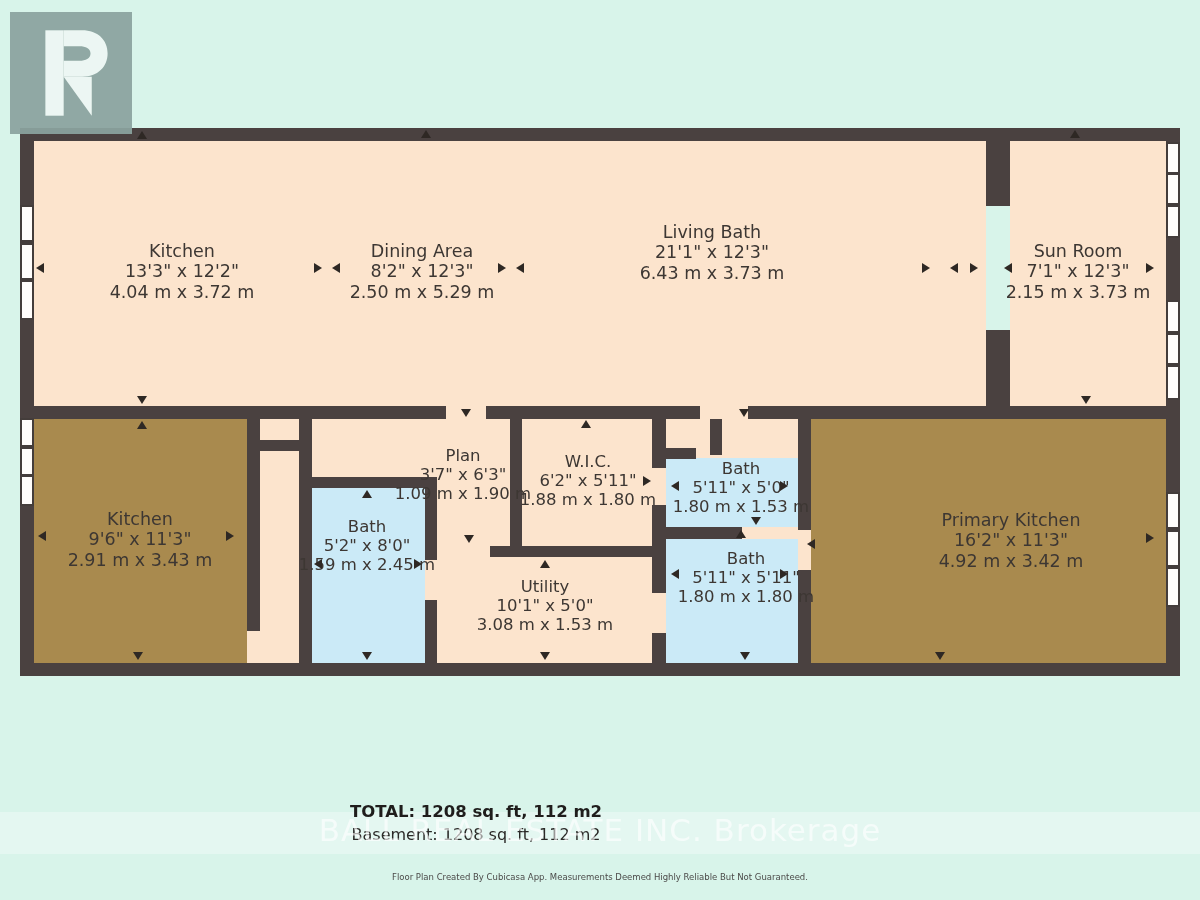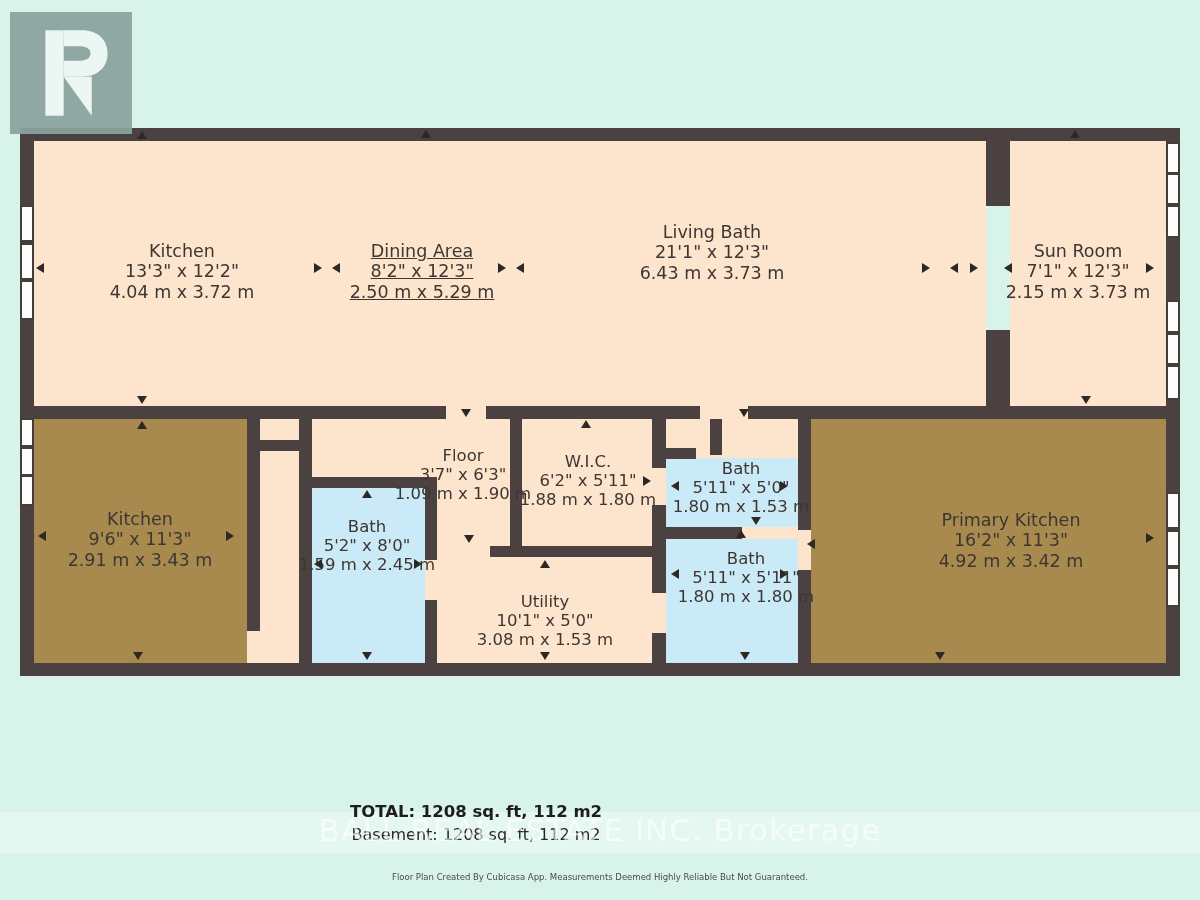--- a/index.html
+++ b/index.html
@@ -121,42 +121,42 @@
     <div class="tri tr" style="left:780px;top:569px;"></div>
     <div class="tri tr" style="left:1146px;top:533px;"></div>
     <div class="tri tr" style="left:414px;top:559px;"></div>
     <div class="tri tr" style="left:643px;top:476px;"></div>
 
     <div class="label big" style="left:82px;top:241px;width:200px;">
       <div>Kitchen</div>
       <div>13'3" x 12'2"</div>
       <div>4.04 m x 3.72 m</div>
     </div>
-    <div class="label big" style="left:322px;top:241px;width:200px;text-decoration:underline;">
+    <div class="label big" style="left:322px;top:241px;width:200px;">
       <div>Dining Area</div>
       <div>8'2" x 12'3"</div>
       <div>2.50 m x 5.29 m</div>
     </div>
     <div class="label big" style="left:612px;top:222px;width:200px;">
       <div>Living Bath</div>
       <div>21'1" x 12'3"</div>
       <div>6.43 m x 3.73 m</div>
     </div>
     <div class="label big" style="left:978px;top:241px;width:200px;">
       <div>Sun Room</div>
       <div>7'1" x 12'3"</div>
       <div>2.15 m x 3.73 m</div>
     </div>
     <div class="label big" style="left:40px;top:509px;width:200px;">
       <div>Kitchen</div>
       <div>9'6" x 11'3"</div>
       <div>2.91 m x 3.43 m</div>
     </div>
     <div class="label small" style="left:393px;top:446px;width:140px;">
-      <div>Floor</div>
+      <div>Plan</div>
       <div>3'7" x 6'3"</div>
       <div>1.09 m x 1.90 m</div>
     </div>
     <div class="label small" style="left:518px;top:452px;width:140px;">
       <div>W.I.C.</div>
       <div>6'2" x 5'11"</div>
       <div>1.88 m x 1.80 m</div>
     </div>
     <div class="label small" style="left:661px;top:459px;width:160px;">
       <div>Bath</div>
@@ -166,21 +166,21 @@
     <div class="label small" style="left:297px;top:517px;width:140px;">
       <div>Bath</div>
       <div>5'2" x 8'0"</div>
       <div>1.59 m x 2.45 m</div>
     </div>
     <div class="label small" style="left:666px;top:549px;width:160px;">
       <div>Bath</div>
       <div>5'11" x 5'11"</div>
       <div>1.80 m x 1.80 m</div>
     </div>
-    <div class="label small" style="left:475px;top:592px;width:140px;">
+    <div class="label small" style="left:475px;top:577px;width:140px;">
       <div>Utility</div>
       <div>10'1" x 5'0"</div>
       <div>3.08 m x 1.53 m</div>
     </div>
     <div class="label big" style="left:911px;top:510px;width:200px;">
       <div>Primary Kitchen</div>
       <div>16'2" x 11'3"</div>
       <div>4.92 m x 3.42 m</div>
     </div>
   </div>

